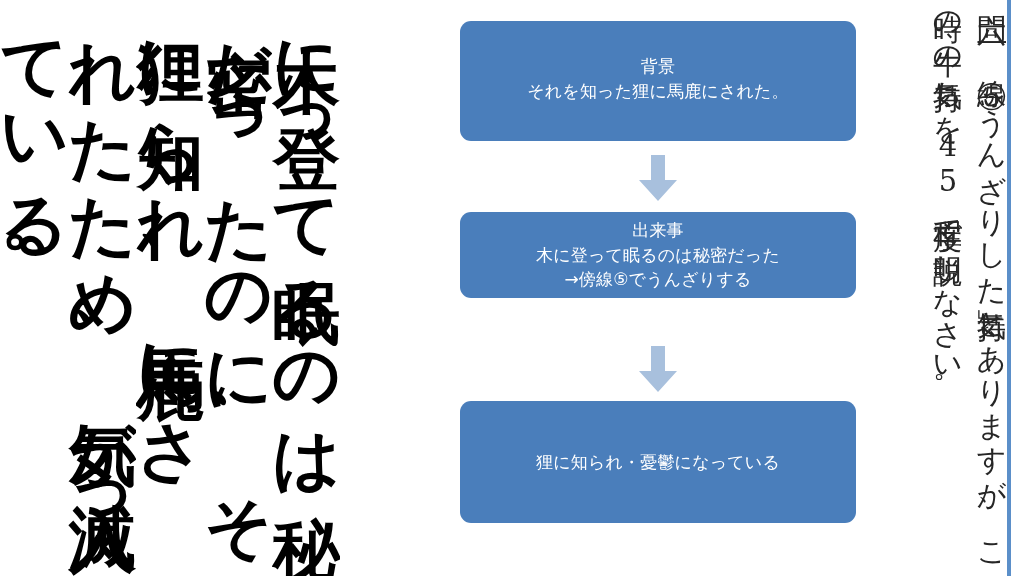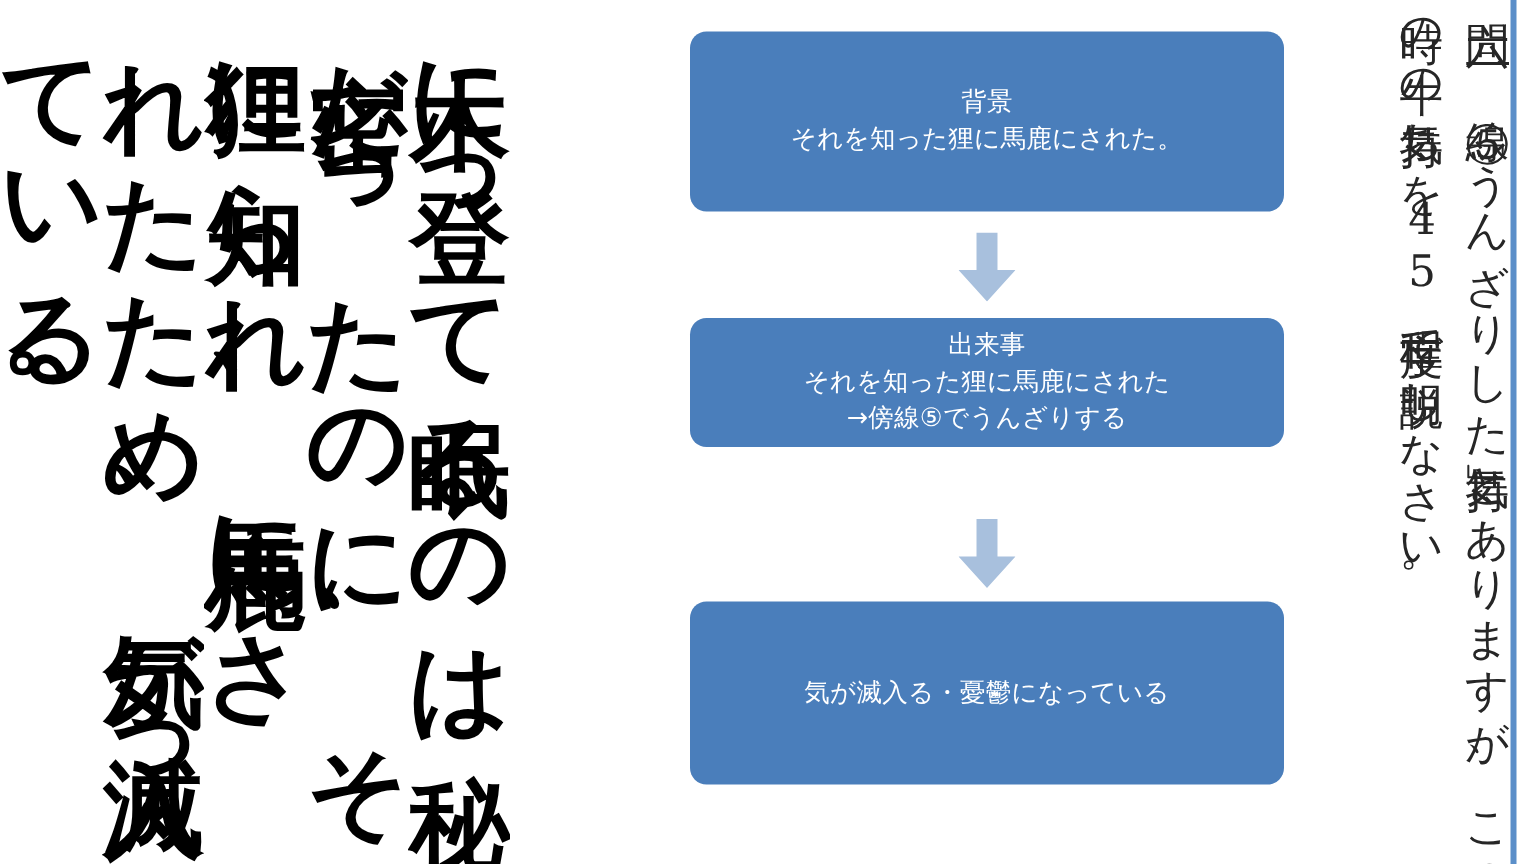--- a/index.html
+++ b/index.html
@@ -74,21 +74,21 @@
     justify-content: center;
     text-align: center;
     font-family: "DejaVu Sans", "Liberation Sans", sans-serif;
     font-size: 17px;
     line-height: 1.45;
     letter-spacing: 0.01em;
     box-sizing: border-box;
     padding: 6px 12px;
   }
   .flow-box .line { display: block; white-space: nowrap; }
-  #box-1 { top: 0px;   height: 120px; }
+  #box-1 { top: 0px;   height: 120px; font-family: Liberation Mono, monospace; }
   #box-2 { top: 191px; height: 86px; }
   #box-3 { top: 380px; height: 122px; }
 
   .flow-arrow {
     position: absolute;
     left: 179px;
     width: 38px;
     height: 46px;
     color: #a8c0dd;
   }
@@ -153,32 +153,32 @@
     </div>
 
     <div class="flow-arrow" id="arrow-1">
       <svg viewBox="0 0 38 46" xmlns="http://www.w3.org/2000/svg" aria-hidden="true">
         <polygon points="12,0 26,0 26,25 38,25 19,46 0,25 12,25" fill="#a8c0dd"></polygon>
       </svg>
     </div>
 
     <div class="flow-box" id="box-2">
       <span class="line">出来事</span>
-      <span class="line">それを知った狸に馬鹿にされた</span>
+      <span class="line">木に登って眠るのは秘密だった</span>
       <span class="line">→傍線⑤でうんざりする</span>
     </div>
 
     <div class="flow-arrow" id="arrow-2">
       <svg viewBox="0 0 38 46" xmlns="http://www.w3.org/2000/svg" aria-hidden="true">
         <polygon points="12,0 26,0 26,25 38,25 19,46 0,25 12,25" fill="#a8c0dd"></polygon>
       </svg>
     </div>
 
     <div class="flow-box" id="box-3">
-      <span class="line">気が滅入る・憂鬱になっている</span>
+      <span class="line">狸に知られ・憂鬱になっている</span>
     </div>
 
   </div>
 
   <div class="question-right">
     <div class="v-col-q">問六　―線⑤「うんざりした気持」とありますが、この</div>
     <div class="v-col-q">時の牛の気持ちを45字程度で説明しなさい。</div>
   </div>
 
   <div class="edge-rule"></div>

